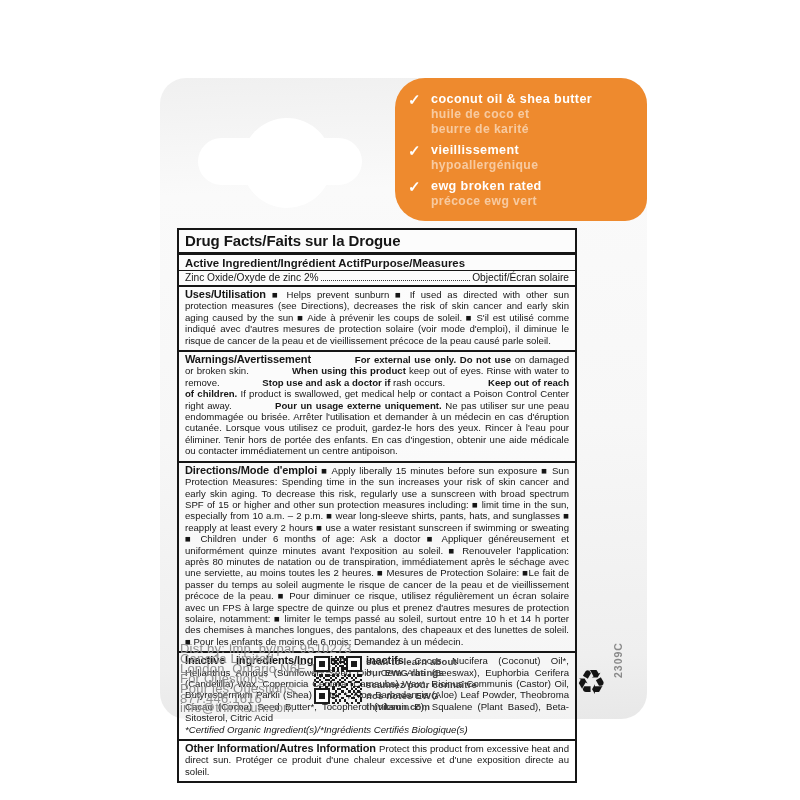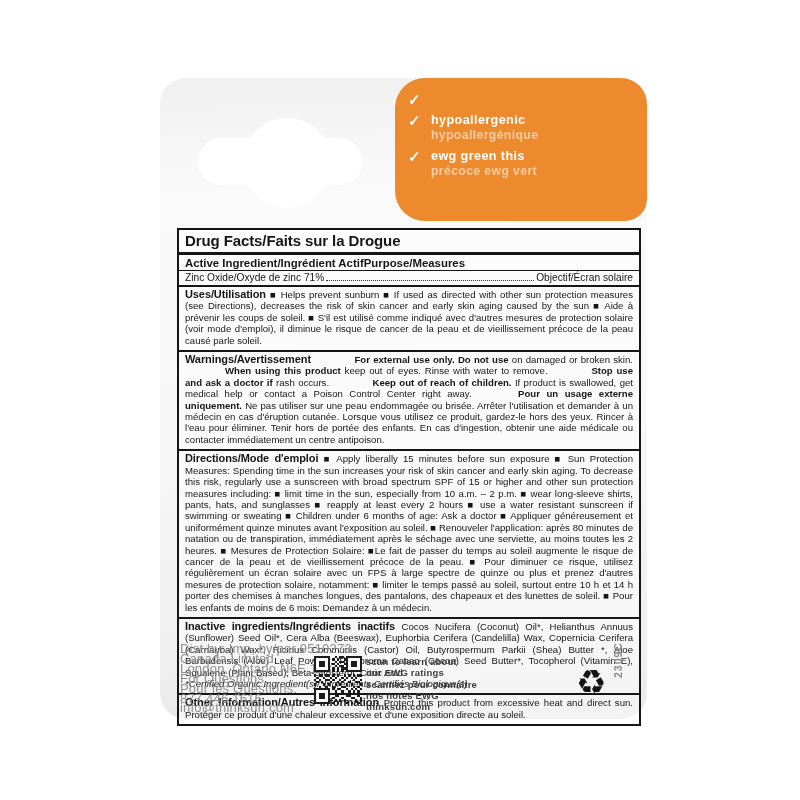--- a/index.html
+++ b/index.html
@@ -11,21 +11,21 @@
   .hole-circle{position:absolute;left:82px;top:40px;width:90px;height:90px;border-radius:50%;background:#ffffff;}
 
   .badge{position:absolute;left:235px;top:0;width:252px;height:143px;
          border-radius:30px 26px 22px 30px;padding:14px 10px 0 13px;box-sizing:border-box;}
   .bi{display:flex;margin-bottom:6px;}
   .chk{width:23px;flex:0 0 23px;font-size:15px;font-weight:bold;color:#ffffff;line-height:15px;}
   .bi-en{display:block;font-weight:bold;font-size:12.6px;color:#ffffff;letter-spacing:.4px;line-height:15px;}
   .bi-fr{display:block;font-weight:bold;font-size:12.2px;color:rgba(255,255,255,.55);letter-spacing:.4px;
          line-height:15px;white-space:pre-line;}
 
-  .df-box{position:absolute;left:17px;top:150px;width:464px;box-sizing:border-box;
+  .df-box{position:absolute;left:17px;top:150px;width:400px;box-sizing:border-box;
           border:2px solid #161616;background:rgba(255,255,255,.45);color:#161616;}
   .df-title{font-size:15px;font-weight:bold;padding:2px 6px 3px;border-bottom:3px solid #161616;letter-spacing:-.1px;}
   .df-active-hdr{display:flex;justify-content:flex-start;font-weight:bold;font-size:11.4px;
                  padding:2px 6px 1px;border-bottom:1.5px solid #161616;}
   .df-active-row{display:flex;align-items:flex-end;font-size:10.2px;padding:1px 6px 2px;}
   .leader{flex:1;border-bottom:1.5px dotted #3a3a3a;margin:0 2px 2px;}
   .df-sec{border-top:2px solid #161616;padding:2px 6px 4px;font-size:9.6px;line-height:11.4px;text-align:justify;}
   .df-sec:first-of-type{border-top:none;}
   .st{font-weight:bold;font-size:11px;letter-spacing:-.1px;}
   .b{font-weight:bold;padding-left:40px;}
@@ -44,45 +44,50 @@
 <body>
 
 <div class="page">
   <div class="card">
     <div class="hole-bar"></div>
     <div class="hole-circle"></div>
 
     <div class="badge" style="background: rgb(238, 138, 46);">
       <div class="bi">
         <span class="chk">✓</span>
+        <span>
+          <span class="bi-en">coconut oil &amp; shea butter</span>
+          <span class="bi-fr">huile de coco et
+beurre de karité</span>
+        </span>
       </div>
       <div class="bi">
         <span class="chk">✓</span>
         <span>
-          <span class="bi-en">hypoallergenic</span>
+          <span class="bi-en">vieillissement</span>
           <span class="bi-fr">hypoallergénique</span>
         </span>
       </div>
       <div class="bi">
         <span class="chk">✓</span>
         <span>
-          <span class="bi-en">ewg green this</span>
+          <span class="bi-en">ewg broken rated</span>
           <span class="bi-fr">précoce ewg vert</span>
         </span>
       </div>
     </div>
 
     <div class="df-box">
       <div class="df-title">Drug Facts/Faits sur la Drogue</div>
       <div class="df-active-hdr">
         <span>Active Ingredient/Ingrédient Actif</span>
         <span>Purpose/Measures</span>
       </div>
       <div class="df-active-row">
-        <span>Zinc Oxide/Oxyde de zinc 71%</span>
+        <span>Zinc Oxide/Oxyde de zinc 2%</span>
         <span class="leader"></span>
         <span>Objectif/Écran solaire</span>
       </div>
       <div class="df-sec"><span class="st">Uses/Utilisation </span><span>■ Helps prevent sunburn ■ If used as directed with other sun protection measures (see Directions), decreases the risk of skin cancer and early skin aging caused by the sun ■ Aide à prévenir les coups de soleil. ■ S'il est utilisé comme indiqué avec d'autres mesures de protection solaire (voir mode d'emploi), il diminue le risque de cancer de la peau et de vieillissement précoce de la peau causé parle soleil.</span></div>
       <div class="df-sec"><span class="st">Warnings/Avertissement </span><span class="b">For external use only. Do not use </span><span>on damaged or broken skin. </span><span class="b">When using this product </span><span>keep out of eyes. Rinse with water to remove. </span><span class="b">Stop use and ask a doctor if </span><span>rash occurs. </span><span class="b">Keep out of reach of children. </span><span>If product is swallowed, get medical help or contact a Poison Control Center right away. </span><span class="b">Pour un usage externe uniquement. </span><span>Ne pas utiliser sur une peau endommagée ou brisée. Arrêter l'utilisation et demander à un médecin en cas d'éruption cutanée. Lorsque vous utilisez ce produit, gardez-le hors des yeux. Rincer à l'eau pour éliminer. Tenir hors de portée des enfants. En cas d'ingestion, obtenir une aide médicale ou contacter immédiatement un centre antipoison.</span></div>
       <div class="df-sec"><span class="st">Directions/Mode d'emploi </span><span>■ Apply liberally 15 minutes before sun exposure ■ Sun Protection Measures: Spending time in the sun increases your risk of skin cancer and early skin aging. To decrease this risk, regularly use a sunscreen with broad spectrum SPF of 15 or higher and other sun protection measures including: ■ limit time in the sun, especially from 10 a.m. – 2 p.m. ■ wear long-sleeve shirts, pants, hats, and sunglasses ■ reapply at least every 2 hours ■ use a water resistant sunscreen if swimming or sweating ■ Children under 6 months of age: Ask a doctor ■ Appliquer généreusement et uniformément quinze minutes avant l'exposition au soleil. ■ Renouveler l'application: après 80 minutes de natation ou de transpiration, immédiatement après le séchage avec une serviette, au moins toutes les 2 heures. ■ Mesures de Protection Solaire: ■Le fait de passer du temps au soleil augmente le risque de cancer de la peau et de vieillissement précoce de la peau. ■ Pour diminuer ce risque, utilisez régulièrement un écran solaire avec un FPS à large spectre de quinze ou plus et prenez d'autres mesures de protection solaire, notamment: ■ limiter le temps passé au soleil, surtout entre 10 h et 14 h porter des chemises à manches longues, des pantalons, des chapeaux et des lunettes de soleil. ■ Pour les enfants de moins de 6 mois: Demandez à un médecin.</span></div>
       <div class="df-sec"><span class="st">Inactive ingredients/Ingrédients inactifs </span><span>Cocos Nucifera (Coconut) Oil*, Helianthus Annuus (Sunflower) Seed Oil*, Cera Alba (Beeswax), Euphorbia Cerifera (Candelilla) Wax, Copernicia Cerifera (Carnauba) Wax*, Ricinus Communis (Castor) Oil, Butyrospermum Parkii (Shea) Butter *, Aloe Barbadensis (Aloe) Leaf Powder, Theobroma Cacao (Cocoa) Seed Butter*, Tocopherol (Vitamin E), Squalene (Plant Based), Beta-Sitosterol, Citric Acid</span><span class="i">*Certified Organic Ingredient(s)/*Ingrédients Certifiés Biologique(s)</span></div>
       <div class="df-sec"><span class="st">Other Information/Autres Information </span><span>Protect this product from excessive heat and direct sun. Protéger ce produit d'une chaleur excessive et d'une exposition directe au soleil.</span></div>
     </div>
 

